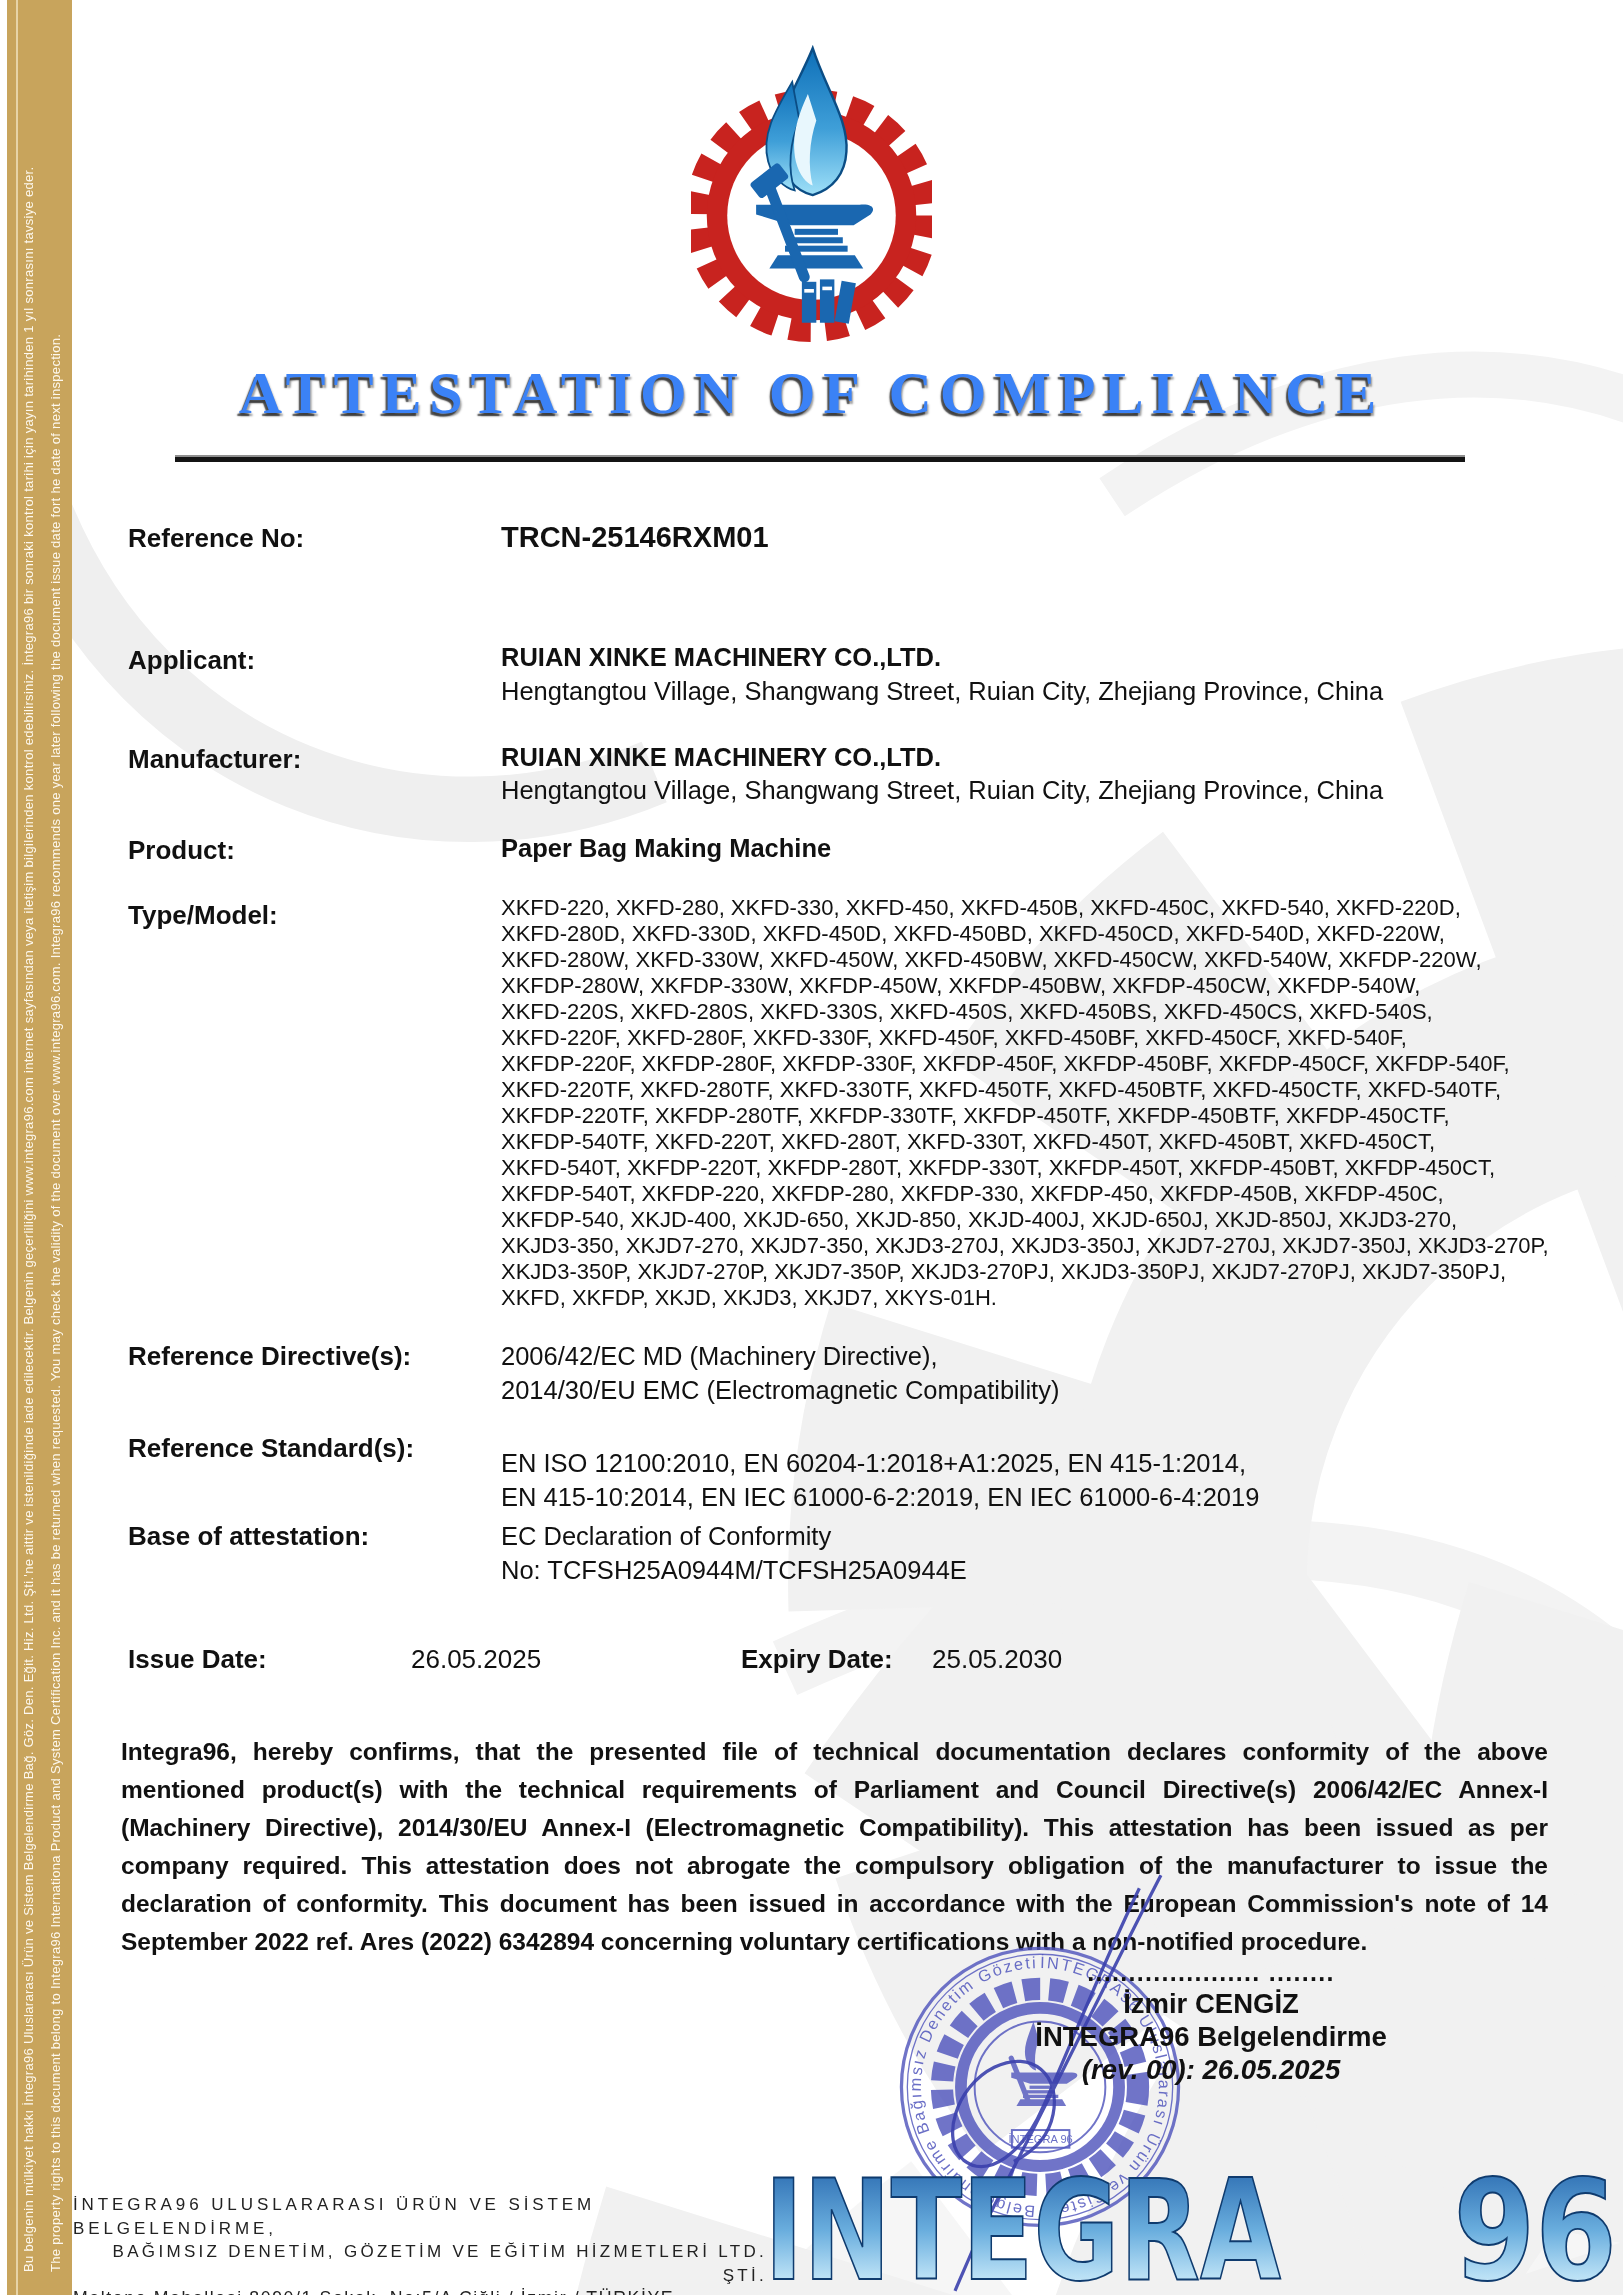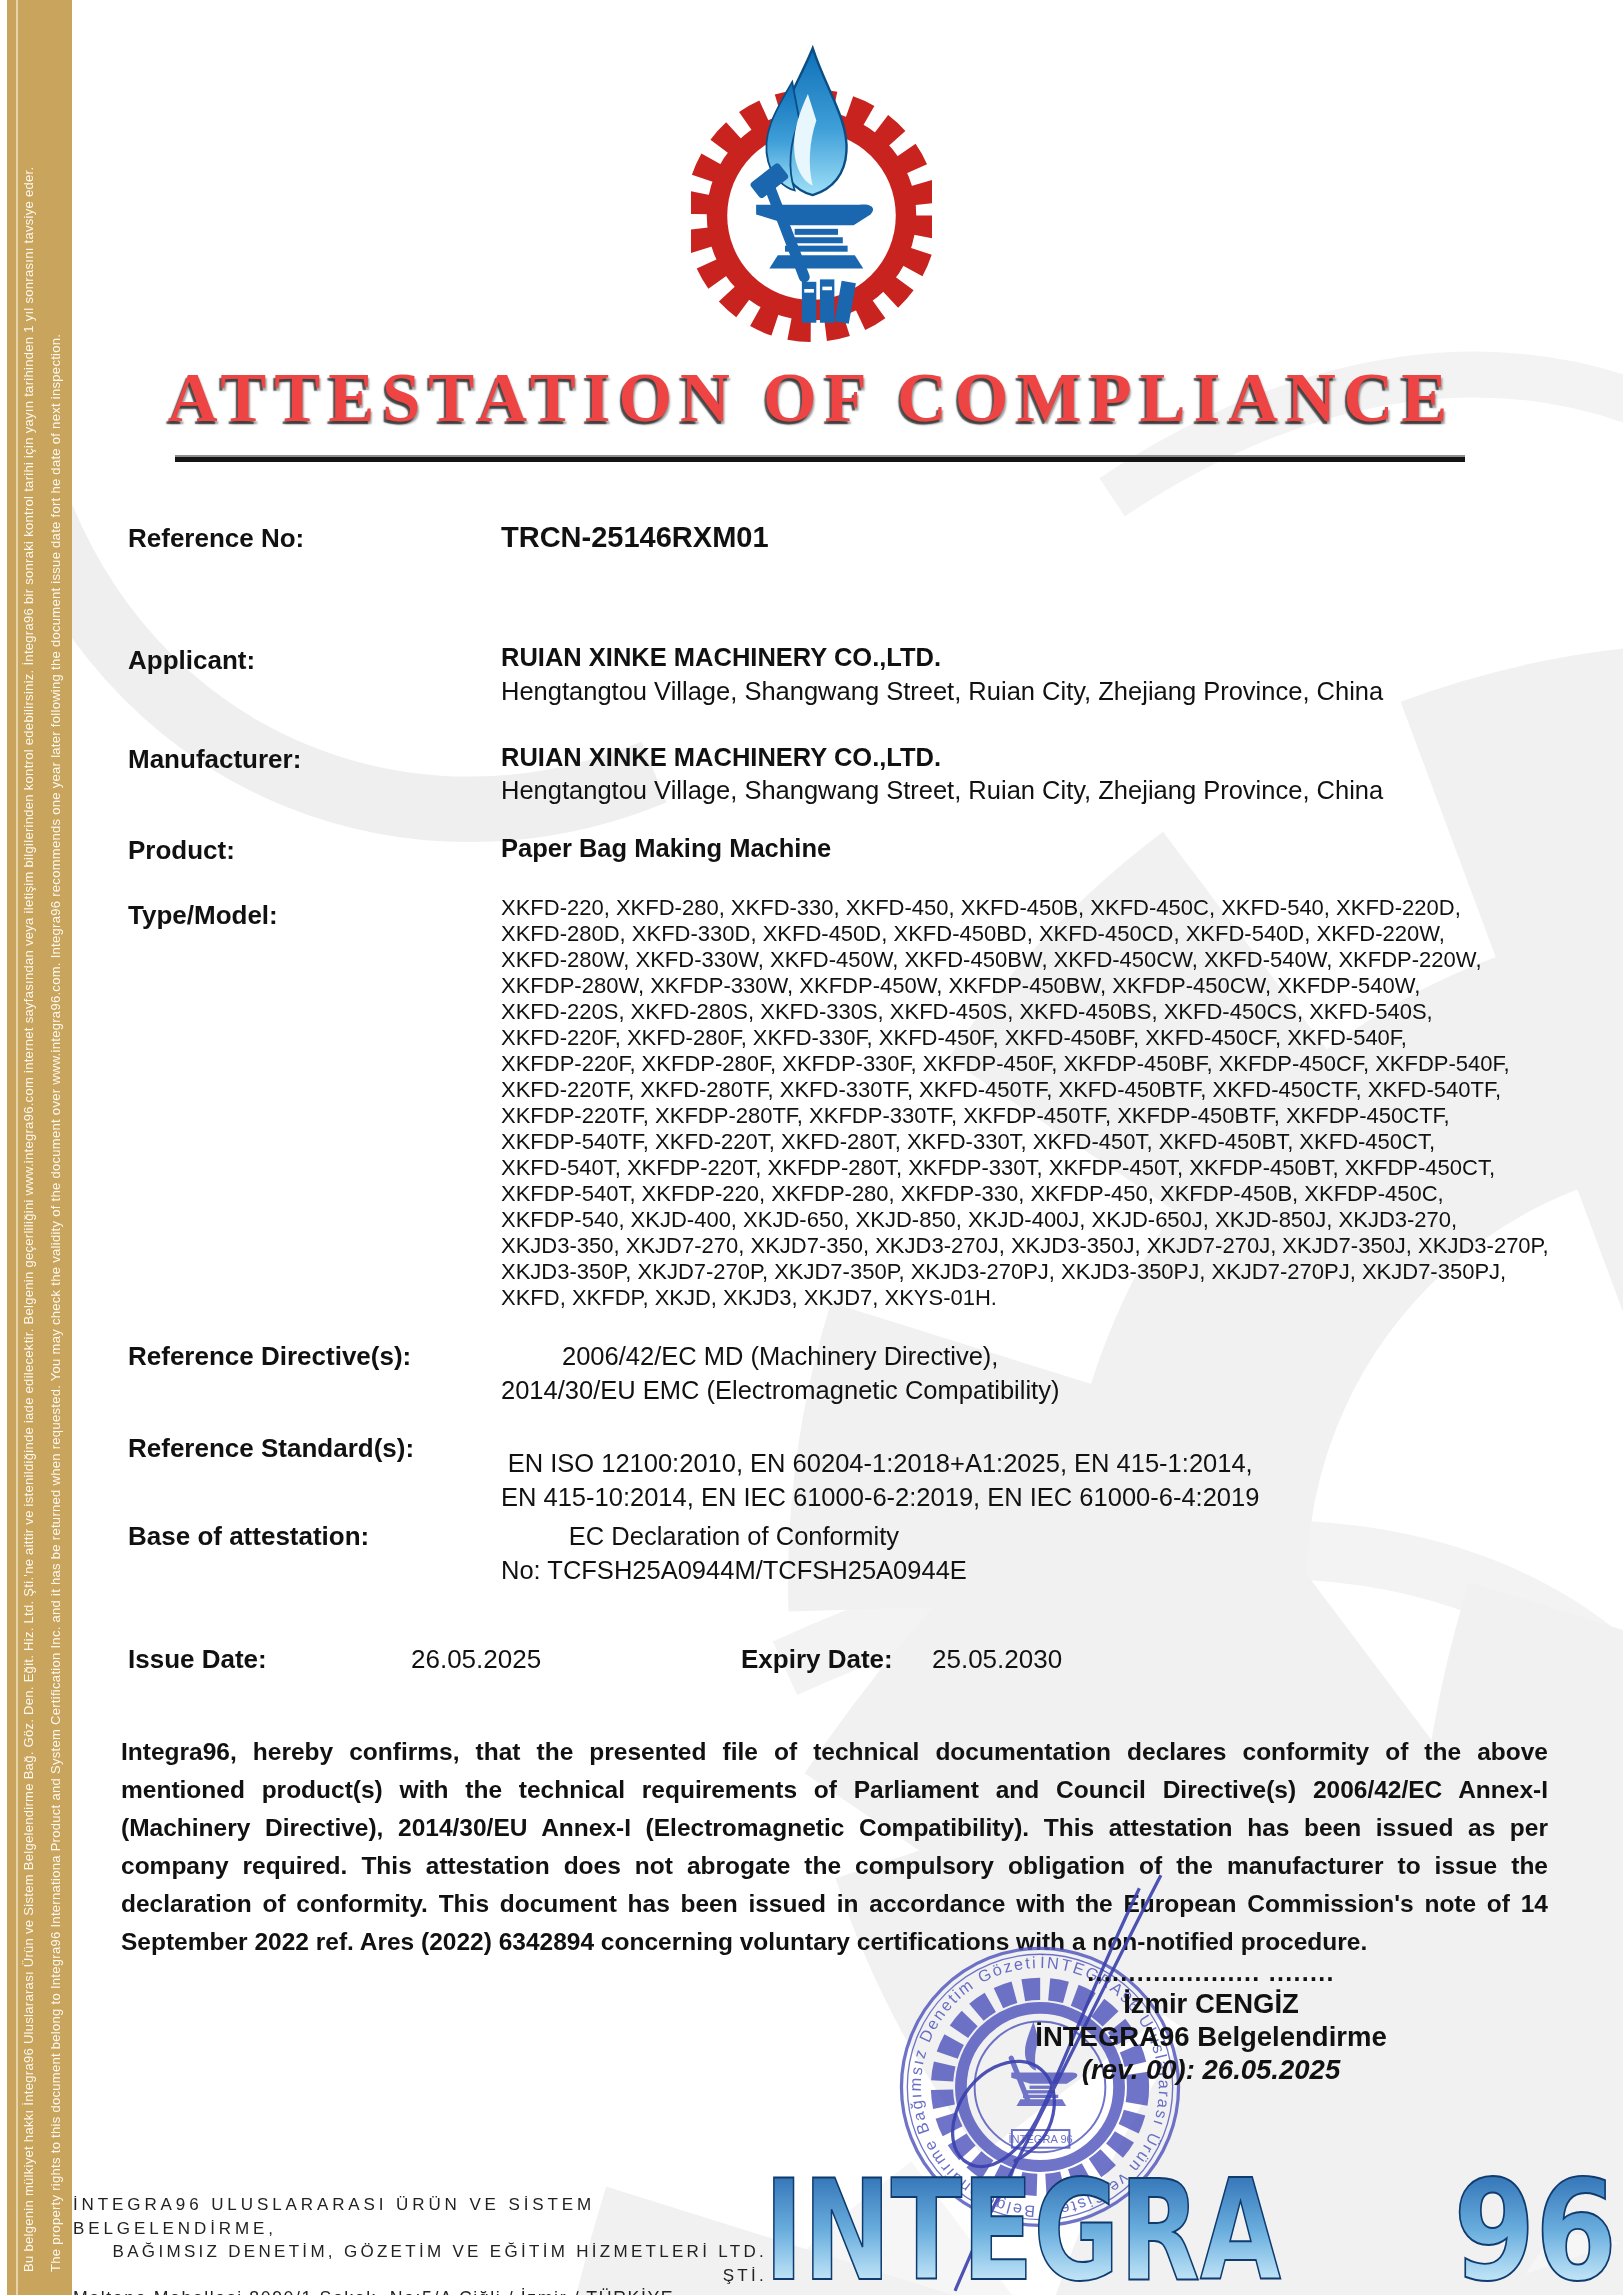--- a/index.html
+++ b/index.html
@@ -17,30 +17,30 @@
     position:absolute;top:2272px;white-space:nowrap;
     transform:rotate(-90deg);transform-origin:0 0;
     font-size:13px;line-height:15.7px;color:#fdf8ee;letter-spacing:0.3px;
   }
   .vtext.tr{left:21px;}
   .vtext.en{left:48px;}
   
   .logo-top{position:absolute;left:691px;top:41px;width:241px;height:301px;}
   .title{
     position:absolute;left:0;top:359px;width:1623px;text-align:center;
-    font-family:"Liberation Serif", serif;font-weight:700;font-size:69px;
-    letter-spacing:7.9px;color:#ef4444;
+    font-family:"Liberation Serif", serif;font-weight:700;font-size:60px;
+    letter-spacing:7.9px;color:#3b82f6;
     text-shadow:-2px 2.6px 1.3px rgba(45,45,45,.85), 1.3px 3.3px 2px rgba(45,45,45,.45);
   }
   .rule{position:absolute;left:175px;top:455px;width:1290px;}
   .rule .g{height:2px;background:#8f8f8f;}
   .rule .b{height:4.6px;background:#141414;}
   
   .lbl{position:absolute;left:128px;font-size:26px;font-weight:700;}
-  .val{position:absolute;left:501px;font-size:25.5px;text-align:center;}
+  .val{position:absolute;left:501px;font-size:25.5px;}
   .val.b{font-weight:700;}
   .prewrap{white-space:pre-line;}
   .refval{font-size:29px;font-weight:700;}
   .models{
     position:absolute;left:501px;top:895px;width:1060px;
     font-size:22px;line-height:26px;white-space:pre-line;
   }
   .secval{font-size:25.5px;line-height:34px;}
   
   .d-lbl2{left:741px;}

